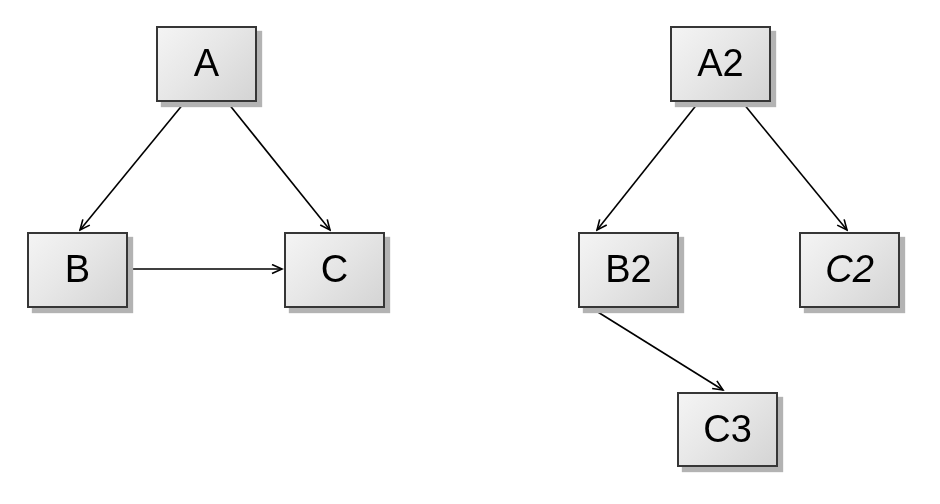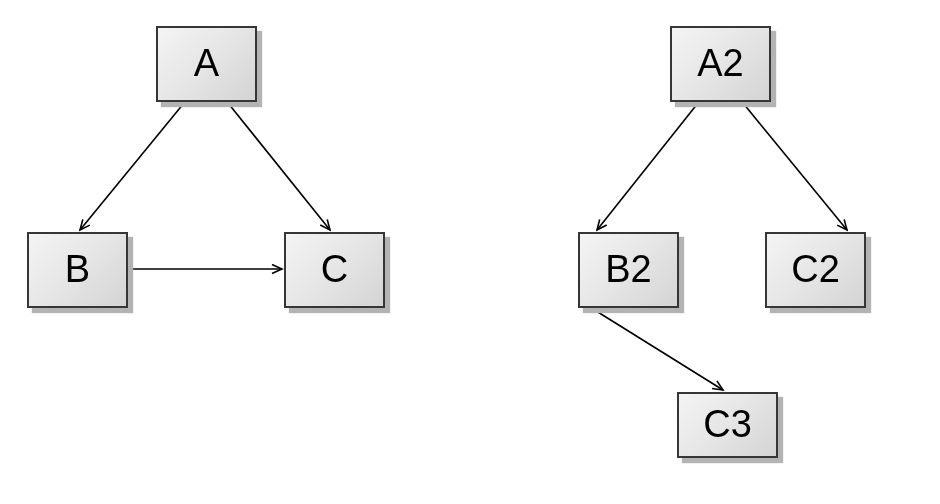--- a/index.html
+++ b/index.html
@@ -84,20 +84,20 @@
   <div class="node" style="left:284px; top:232px;">
     <span class="node-label">C</span>
   </div>
 
   <div class="node" style="left:670px; top:26px;">
     <span class="node-label">A2</span>
   </div>
   <div class="node" style="left:543px; top:232px;margin-left:35px;">
     <span class="node-label">B2</span>
   </div>
-  <div class="node" style="left:765px; top:232px;">
+  <div class="node" style="left:799px; top:232px;font-style:italic;">
     <span class="node-label">C2</span>
   </div>
-  <div class="node" style="left:677px; top:392px; height:66px;">
+  <div class="node" style="left:677px; top:392px; height:75px;">
     <span class="node-label">C3</span>
   </div>
 
 </div>
 
 </body></html>

